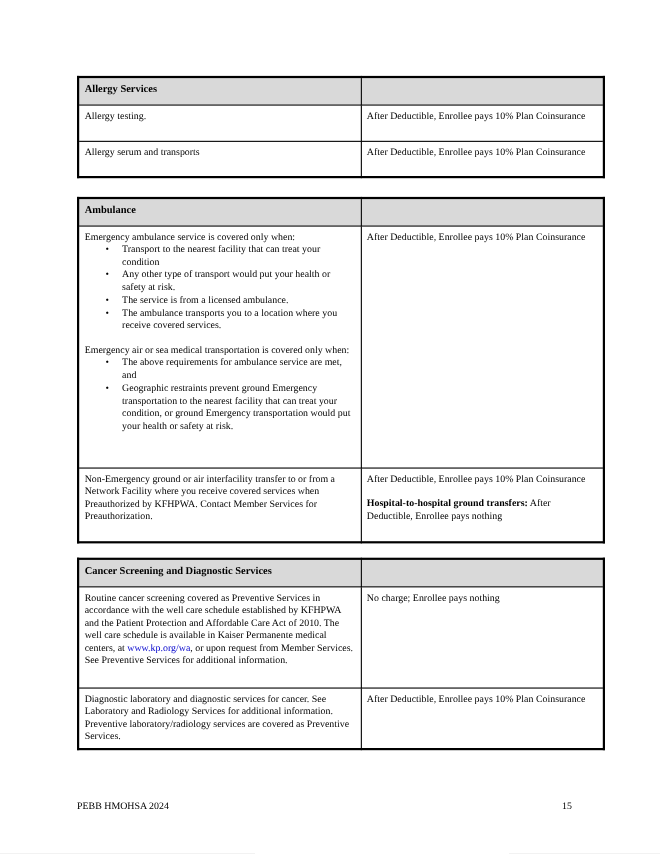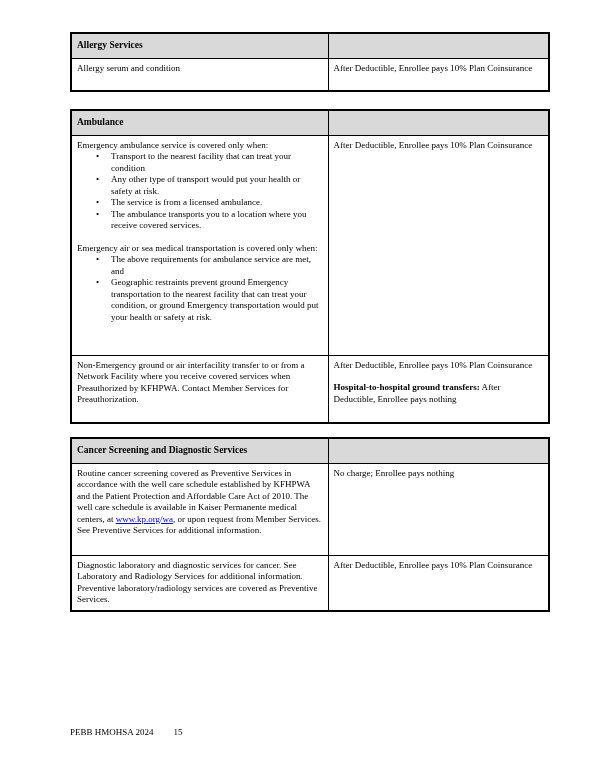--- a/index.html
+++ b/index.html
@@ -13,21 +13,21 @@
     color: #000000;
     overflow: hidden;
   }
   table.benefits {
     border-collapse: collapse;
     table-layout: fixed;
     width: 478px;
     margin-left: 70px;
     border: 2px solid #000;
   }
-  table.t1 { margin-top: 32px; }
+  table.t1 { margin-top: 69px; }
   table.t2 { margin-top: 17px; }
   table.t3 { margin-top: 13px; }
   col.c-left  { width: 257px; }
   col.c-right { width: 221px; }
   td { border: 1px solid #000; vertical-align: top; padding: 4px 5px; font-size: 9px; line-height: 11.5px; }
   td.hdr {
     background: #d9d9d9;
     font-weight: bold;
     font-size: 9.5px;
     height: 25px;
@@ -45,27 +45,28 @@
     margin: 0;
     padding: 0 0 0 34px;
     list-style: none;
   }
   ul.bullets li::before {
     content: "\2022";
     display: inline-block;
     width: 15px;
     margin-left: -15px;
   }
-  a.doc-link { color: #0000cc; text-decoration: underline; cursor: pointer; }
+  a.doc-link { color: #0000cc; cursor: pointer; }
   .footer {
     position: absolute;
     left: 70px;
     right: 80px;
     top: 727px;
     display: flex;
+    justify-content: space-between;
     font-size: 9px;
     gap: 20px;
   }
 </style>
 </head>
 <body>
 
 <div class="page">
 
   <table class="benefits t1">
@@ -73,21 +74,29 @@
         <col class="c-left">
         <col class="c-right">
       </colgroup>
     <tbody>
       <tr>
         <td class="hdr">Allergy Services</td>
         <td class="hdr"></td>
       </tr>
       <tr class="r33">
         <td>
-          <p>Allergy serum and condition</p>
+          <p>Allergy testing.</p>
+        </td>
+        <td>
+          <p>After Deductible, Enrollee pays 10% Plan Coinsurance</p>
+        </td>
+      </tr>
+      <tr class="r33">
+        <td>
+          <p>Allergy serum and transports</p>
         </td>
         <td>
           <p>After Deductible, Enrollee pays 10% Plan Coinsurance</p>
         </td>
       </tr>
     </tbody>
   </table>
 
   <table class="benefits t2">
     <colgroup>

